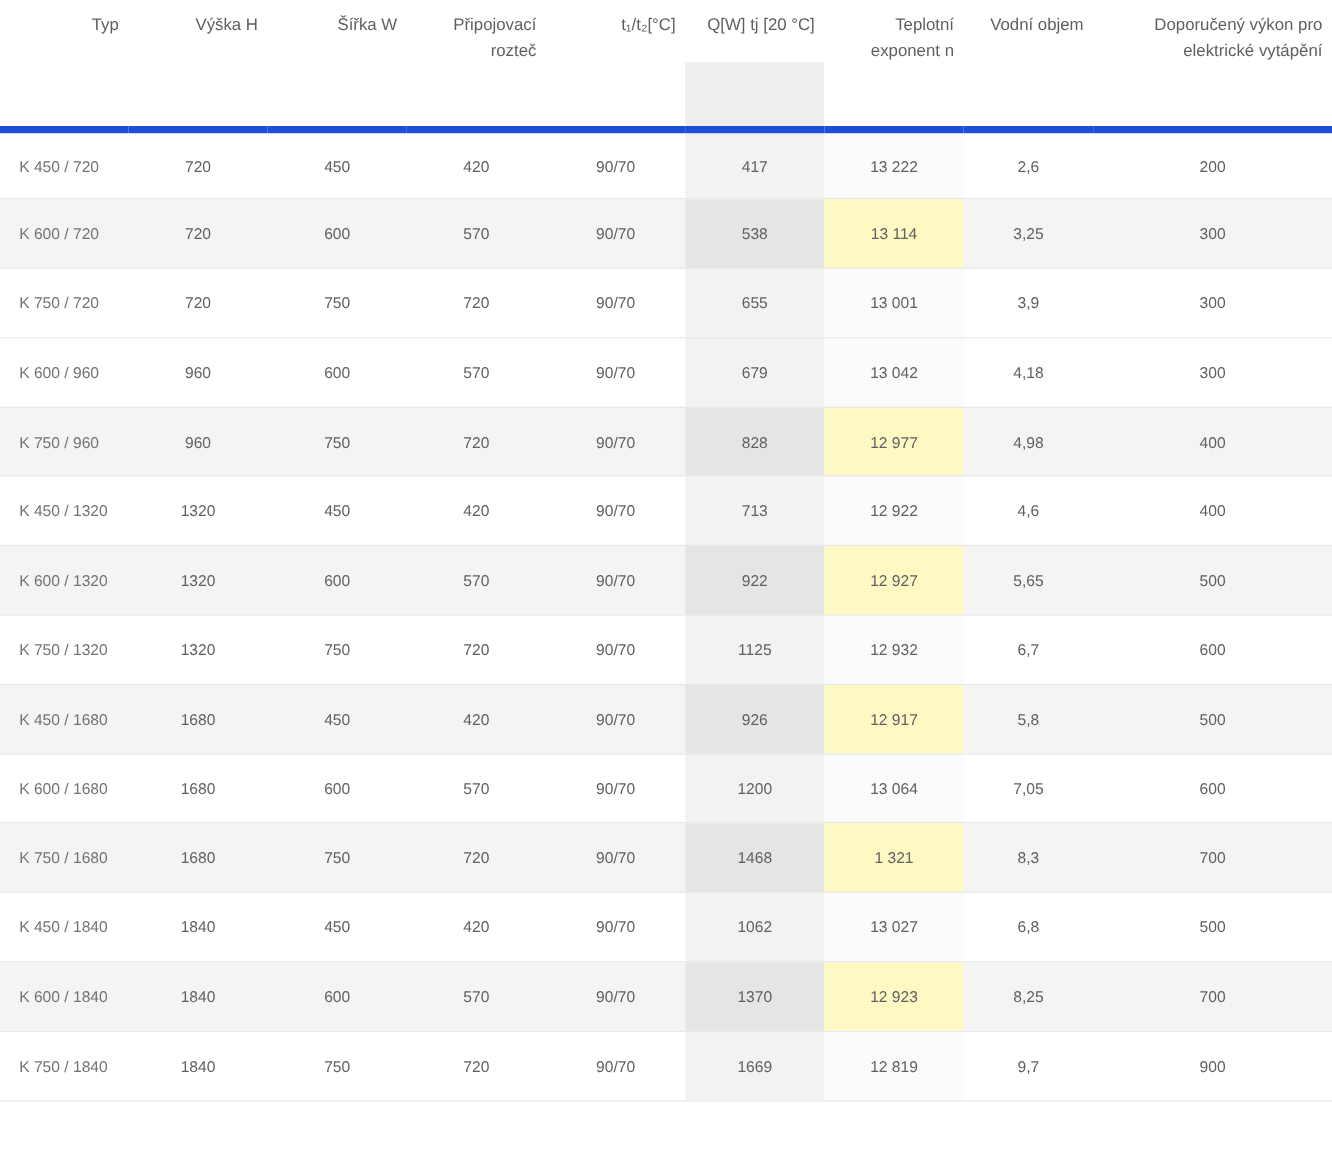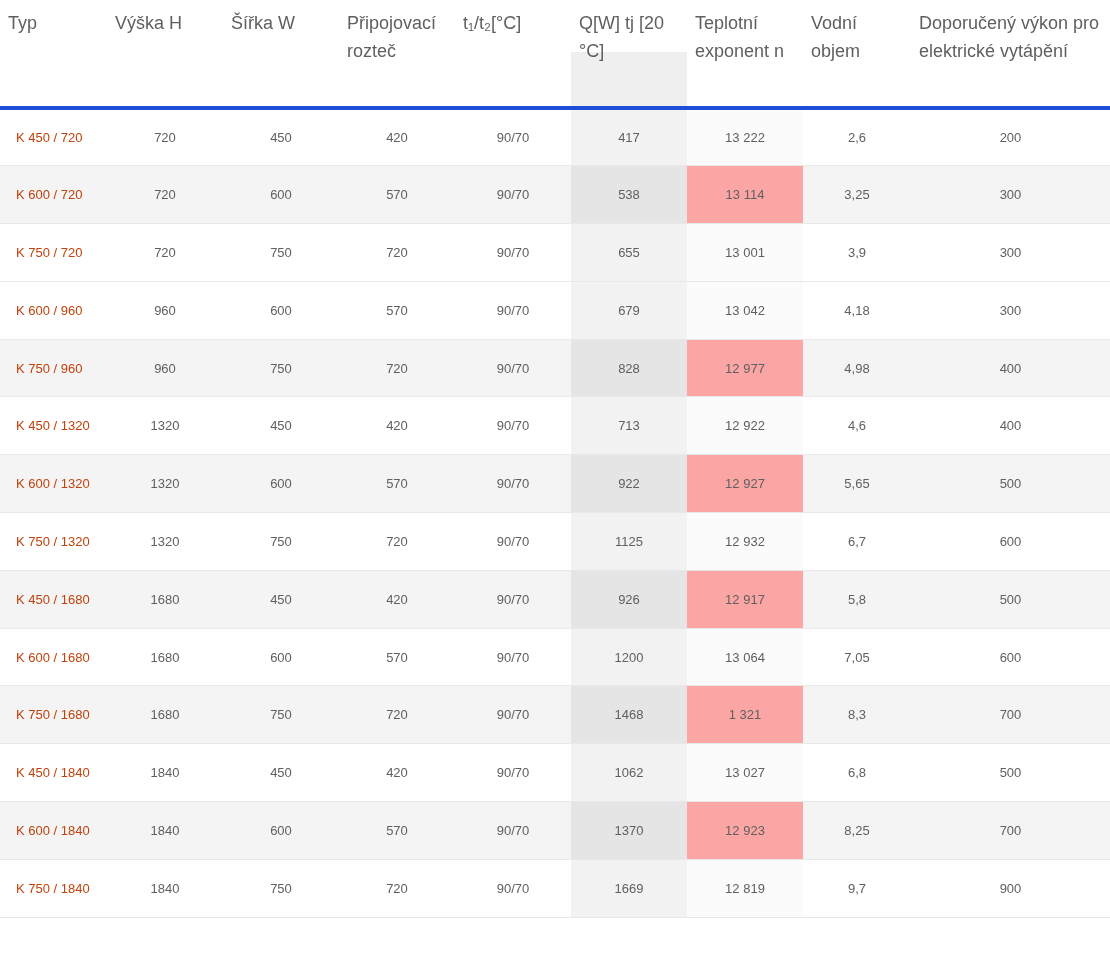--- a/index.html
+++ b/index.html
@@ -25,29 +25,29 @@
   table.spec-table col.c2 { width: 116px; }
   table.spec-table col.c3 { width: 116px; }
   table.spec-table col.c4 { width: 116px; }
   table.spec-table col.c5 { width: 116px; }
   table.spec-table col.c6 { width: 116px; }
   table.spec-table col.c7 { width: 108px; }
   table.spec-table col.c8 { width: 199px; }
 
   table.spec-table th {
     font-weight: 400;
-    font-size: 18px;
+    font-size: 14px;
     color: #5f5f5f;
-    text-align: left;
+    text-align: right;
     vertical-align: top;
     padding: 10px 8px 0 8px;
     height: 108px;
     box-sizing: border-box;
     line-height: 1.55;
-    border-bottom: 4px solid #1d4ed8;
+    border-bottom: 6px solid #1d4ed8;
     background: #ffffff;
   }
   table.spec-table th.highlight {
     background: linear-gradient(to bottom, #ffffff 0px, #ffffff 52px, #efefef 52px, #efefef 100%);
   }
   table.spec-table td {
     text-align: center;
     vertical-align: middle;
     height: 57.8px;
     padding: 4px 6px;
@@ -59,34 +59,34 @@
   }
   table.spec-table tr.even td {
     background: #ffffff;
   }
   table.spec-table tr.odd td {
     background: #f4f4f4;
   }
   table.spec-table td.col-0 {
     text-align: left;
     padding-left: 16px;
-    color: #c2410c;
+    color: #737373;
   }
   table.spec-table tr.even td.col-5,
   table.spec-table tr.odd td.col-5 {
     background: #f2f2f2;
   }
   table.spec-table tr.odd td.col-5 {
     background: #e5e5e5;
   }
   table.spec-table tr.even td.col-6 {
     background: #fbfbfb;
   }
   table.spec-table tr.odd td.col-6 {
-    background: #fca5a5;
+    background: #fef9c3;
   }
   .hdr-line { display: block; }
 </style>
 </head>
 <body>
 
 <table class="spec-table">
   <colgroup>
     <col class="c0">
       <col class="c1">

